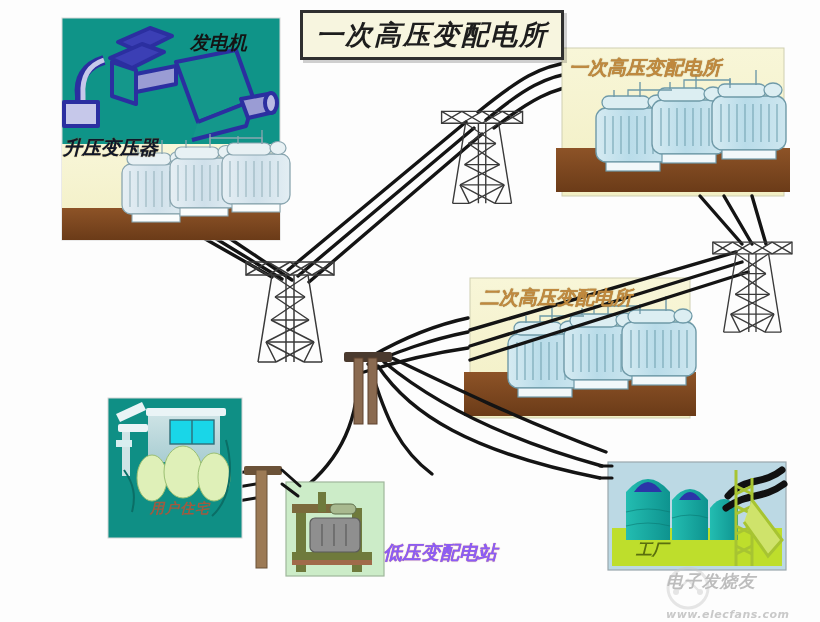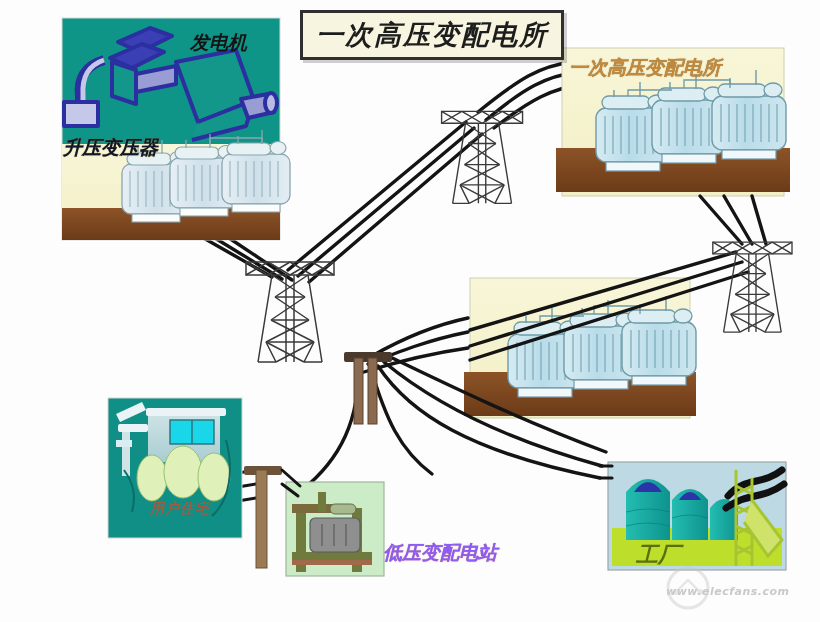--- a/index.html
+++ b/index.html
@@ -21,21 +21,21 @@
   
   .lb-gen   {left:190px;top:30px; font-size:19px;color:#141414;}
   .lb-step  {left:63px; top:135px;font-size:19px;color:#0f172a;
              text-shadow:0 0 1px #8a6a2e;}
   .lb-sub1  {left:569px;top:55px; font-size:19px;color:#c0893e;
              text-shadow:0 0 1px #8a6a2e;}
   .lb-sub2  {left:480px;top:285px;font-size:19px;color:#c0893e;
              text-shadow:0 0 1px #8a6a2e;}
   .lb-lv    {left:383px;top:540px;font-size:19px;color:#8b5cf6;
              text-shadow:0 0 1px #c06868;}
-  .lb-fac   {left:636px;top:540px;font-size:22px;color:#5a6f0e;}
+  .lb-fac   {left:636px;top:540px;font-size:16px;color:#5a6f0e;}
   .lb-res   {left:150px;top:500px;font-size:14px;color:#d14a2a;opacity:.75;
              letter-spacing:1px;}
 
   
   #watermark{left:666px;top:570px;width:150px;height:46px;}
   #wm-text{font-size:17px;color:#bdbdbd;font-weight:bold;letter-spacing:1px;}
   #wm-url{font-size:11px;color:#c9c9c9;letter-spacing:.5px;margin-top:15px;}
 </style>
 </head>
 <body>
@@ -357,21 +357,23 @@
     </g>
   </svg>
 
   <div class="lbl" id="title-box">
     <span id="title-text">一次高压变配电所</span>
   </div>
 
   <div class="lbl lb-gen">发电机</div>
   <div class="lbl lb-step">升压变压器</div>
   <div class="lbl lb-sub1">一次高压变配电所</div>
+  <div class="lbl lb-sub2">二次高压变配电所</div>
   <div class="lbl lb-lv">低压变配电站</div>
   <div class="lbl lb-res">用户住宅</div>
   <div class="lbl lb-fac">工厂</div>
 
   <div class="lbl" id="watermark">
+    <div id="wm-text">电子发烧友</div>
     <div id="wm-url">www.elecfans.com</div>
   </div>
 
 </div>
 
 </body></html>

